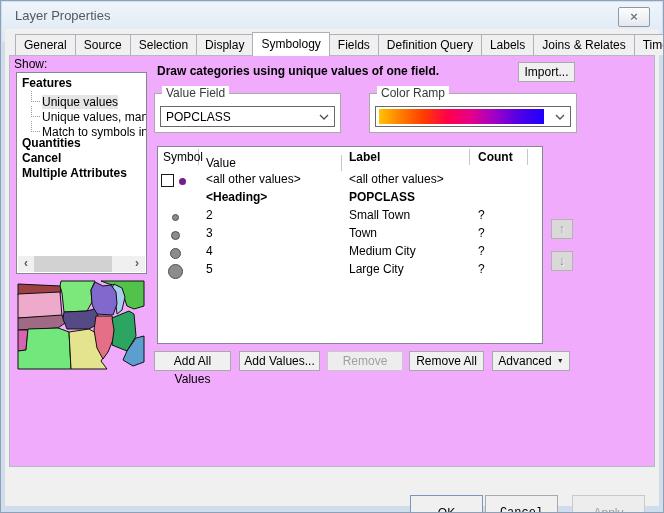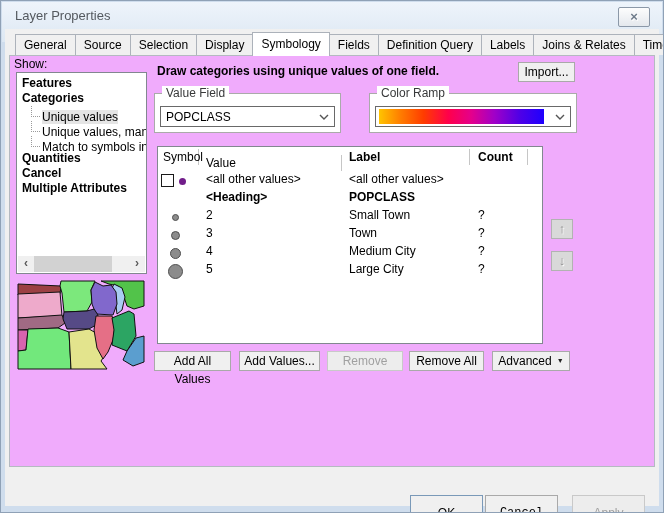--- a/index.html
+++ b/index.html
@@ -114,21 +114,20 @@
 
   <div class="body">
 
     <div class="tabpage">
 
       <div class="show-label">Show:</div>
 
       <div class="show-list">
         <div class="tree">
           <div class="tree-item bold"><span class="item-label">Features</span></div>
-          <div class="tree-item bold"><span class="item-label">Categories</span></div>
           <div class="tree-item child selected"><span class="elbow"></span><span class="item-label">Unique values</span></div>
           <div class="tree-item child"><span class="elbow"></span><span class="item-label">Unique values, many</span></div>
           <div class="tree-item child"><span class="elbow"></span><span class="item-label">Match to symbols in a</span></div>
           <div class="tree-item bold"><span class="item-label">Quantities</span></div>
           <div class="tree-item bold"><span class="item-label">Cancel</span></div>
           <div class="tree-item bold"><span class="item-label">Multiple Attributes</span></div>
         </div>
         <div class="hscroll">
           <div class="hs-arrow hs-left">‹</div>
           <div class="hs-thumb"></div>

